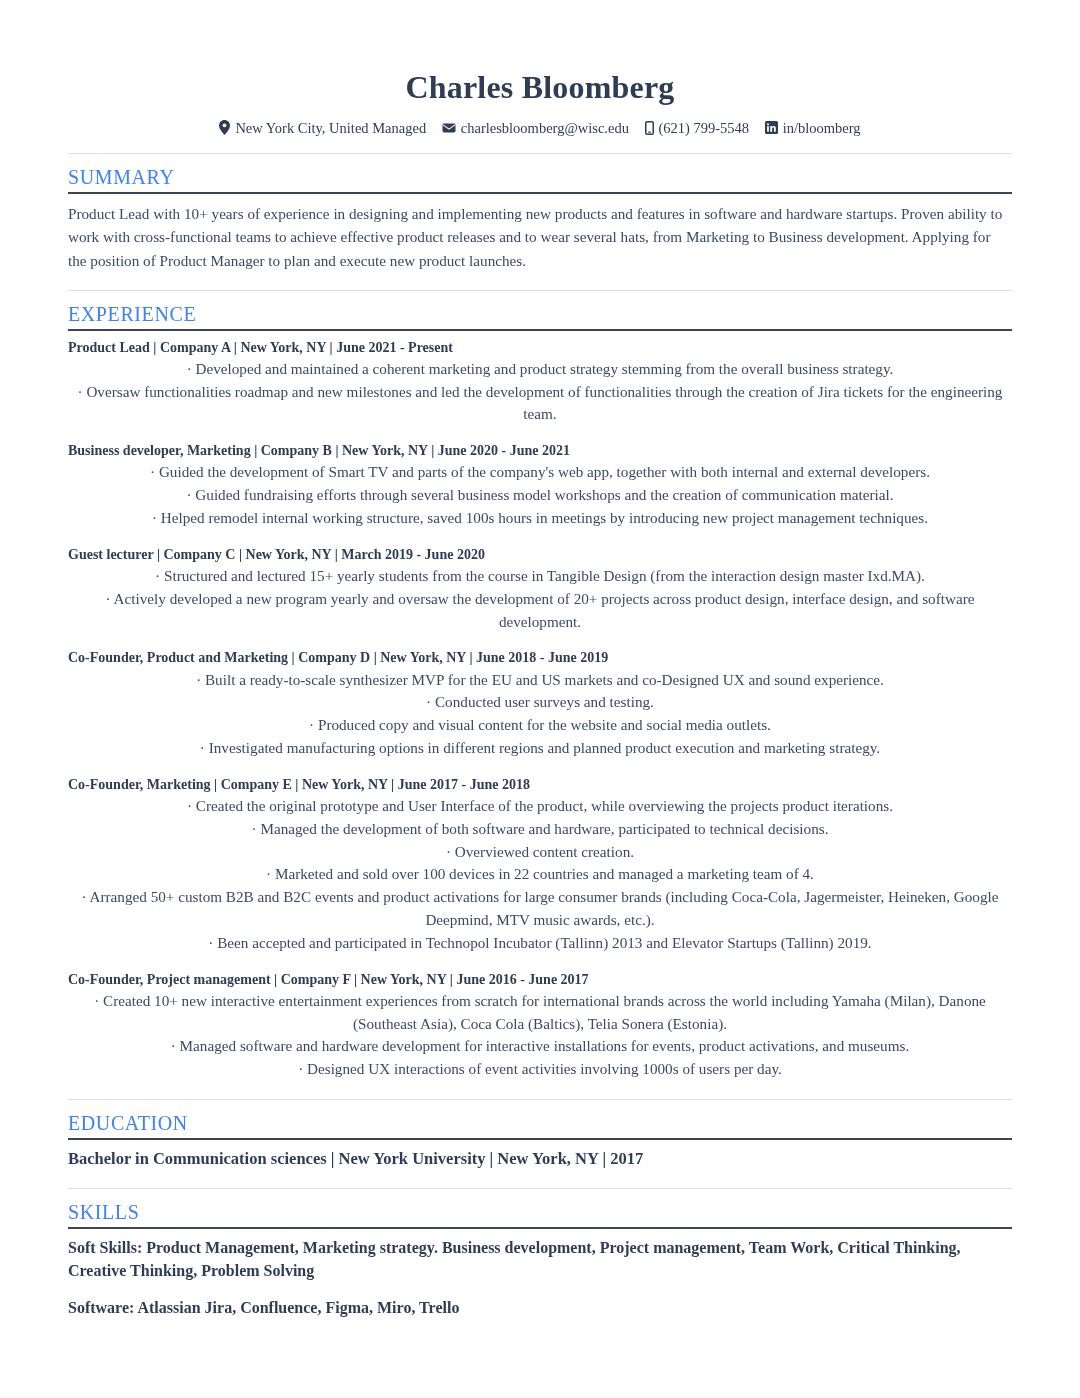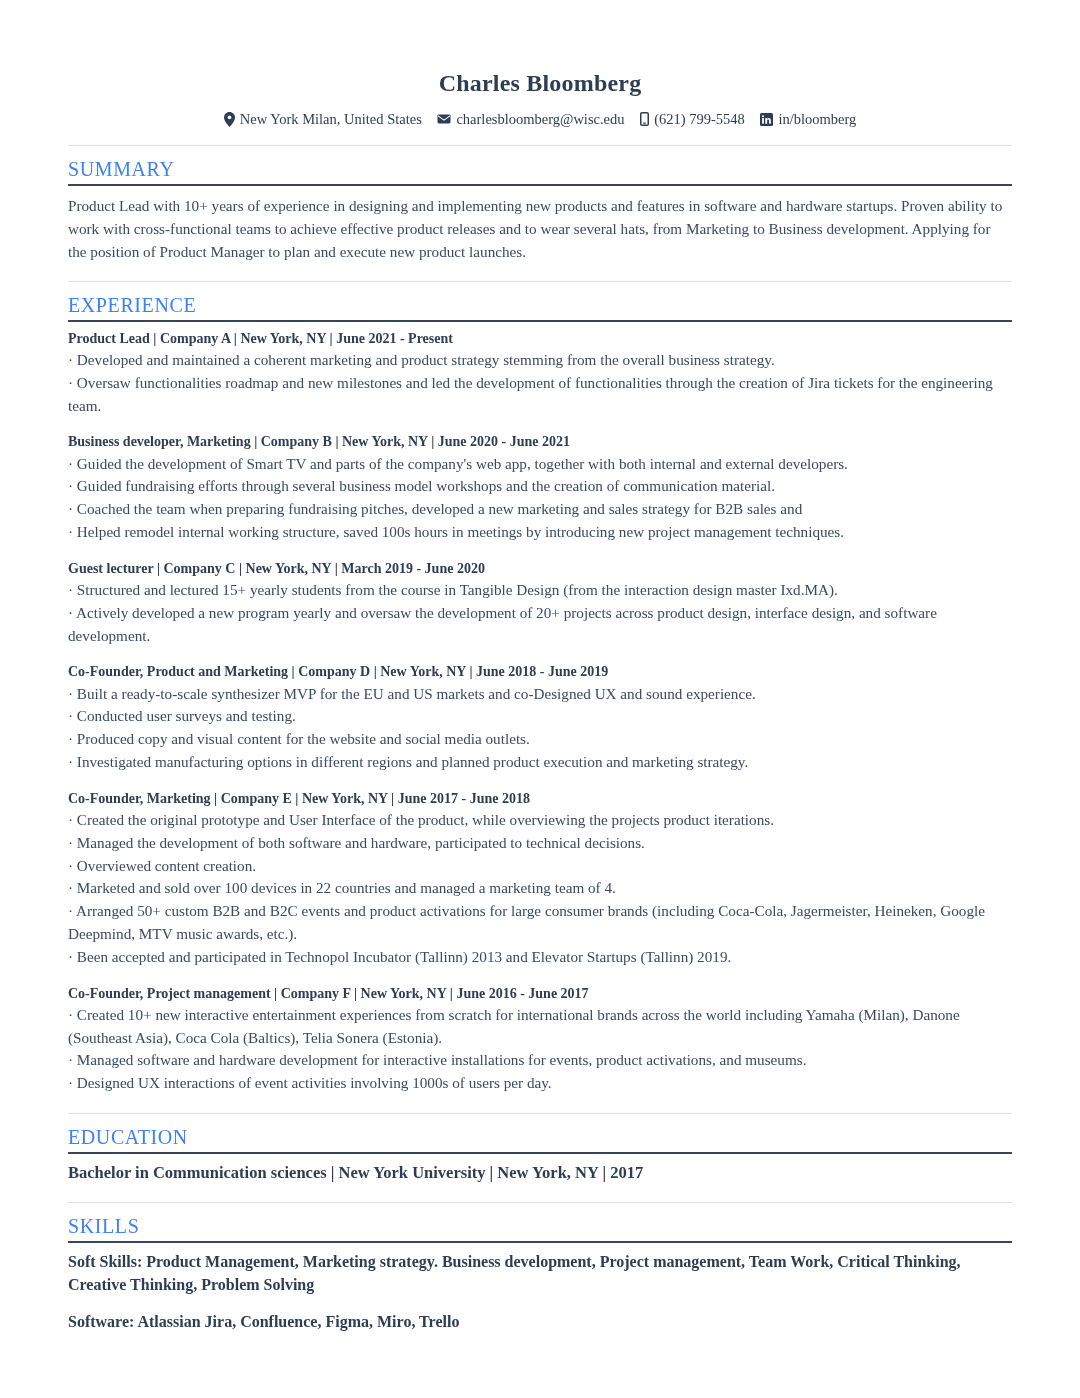--- a/index.html
+++ b/index.html
@@ -18,21 +18,21 @@
     width: 1080px;
     height: 1398px;
     box-sizing: border-box;
     padding: 56px 68px 0 68px;
     position: relative;
   }
 
   
   .name {
     text-align: center;
-    font-size: 24px;
+    font-size: 32px;
     font-weight: bold;
     letter-spacing: 0.2px;
     color: #2e3d54;
     margin: 14px 0 0 0;
     line-height: 1.1;
   }
   .contact-bar {
     margin-top: 14px;
     text-align: center;
     font-size: 14.5px;
@@ -91,20 +91,21 @@
     font-weight: bold;
     color: #2e3d54;
     line-height: 1.3;
     margin: 0 0 1px 0;
   }
   .bullet {
     font-size: 15.2px;
     line-height: 1.5;
     color: #394a63;
     margin: 0;
+    text-align: center;
   }
 
   .edu-entry {
     font-size: 16.5px;
     font-weight: bold;
     color: #2e3d54;
     line-height: 1.35;
     margin: 0;
   }
 
@@ -127,21 +128,21 @@
 
     <div class="contact-bar">
 
       <span class="contact-item">
         <span class="ico">
           <svg width="11" height="15" viewBox="0 0 11 15">
             <path d="M5.5 0C2.46 0 0 2.46 0 5.5C0 9.6 5.5 15 5.5 15S11 9.6 11 5.5C11 2.46 8.54 0 5.5 0Z" fill="#2e3d54"></path>
             <circle cx="5.5" cy="5.3" r="1.85" fill="#ffffff"></circle>
           </svg>
         </span>
-        <span class="txt">New York Milan, United States</span>
+        <span class="txt">New York City, United Managed</span>
       </span>
 
       <span class="contact-item">
         <span class="ico">
           <svg width="14" height="10" viewBox="0 0 14 10">
             <rect x="0.5" y="0.5" width="13" height="9" rx="1.4" fill="#2e3d54"></rect>
             <path d="M1.4 2.1L7 6.1L12.6 2.1" stroke="#ffffff" stroke-width="1.15" fill="none" stroke-linecap="round" stroke-linejoin="round"></path>
           </svg>
         </span>
         <span class="txt">charlesbloomberg@wisc.edu</span>
@@ -186,21 +187,20 @@
     <div id="experience-list">
         <div class="job">
           <div class="job-title">Product Lead | Company A | New York, NY | June 2021 - Present</div>
           <p class="bullet">· Developed and maintained a coherent marketing and product strategy stemming from the overall business strategy.</p>
           <p class="bullet">· Oversaw functionalities roadmap and new milestones and led the development of functionalities through the creation of Jira tickets for the engineering team.</p>
         </div>
         <div class="job">
           <div class="job-title">Business developer, Marketing | Company B | New York, NY | June 2020 - June 2021</div>
           <p class="bullet">· Guided the development of Smart TV and parts of the company's web app, together with both internal and external developers.</p>
           <p class="bullet">· Guided fundraising efforts through several business model workshops and the creation of communication material.</p>
-          <p class="bullet">· Coached the team when preparing fundraising pitches, developed a new marketing and sales strategy for B2B sales and</p>
           <p class="bullet">· Helped remodel internal working structure, saved 100s hours in meetings by introducing new project management techniques.</p>
         </div>
         <div class="job">
           <div class="job-title">Guest lecturer | Company C | New York, NY | March 2019 - June 2020</div>
           <p class="bullet">· Structured and lectured 15+ yearly students from the course in Tangible Design (from the interaction design master Ixd.MA).</p>
           <p class="bullet">· Actively developed a new program yearly and oversaw the development of 20+ projects across product design, interface design, and software development.</p>
         </div>
         <div class="job">
           <div class="job-title">Co-Founder, Product and Marketing | Company D | New York, NY | June 2018 - June 2019</div>
           <p class="bullet">· Built a ready-to-scale synthesizer MVP for the EU and US markets and co-Designed UX and sound experience.</p>

